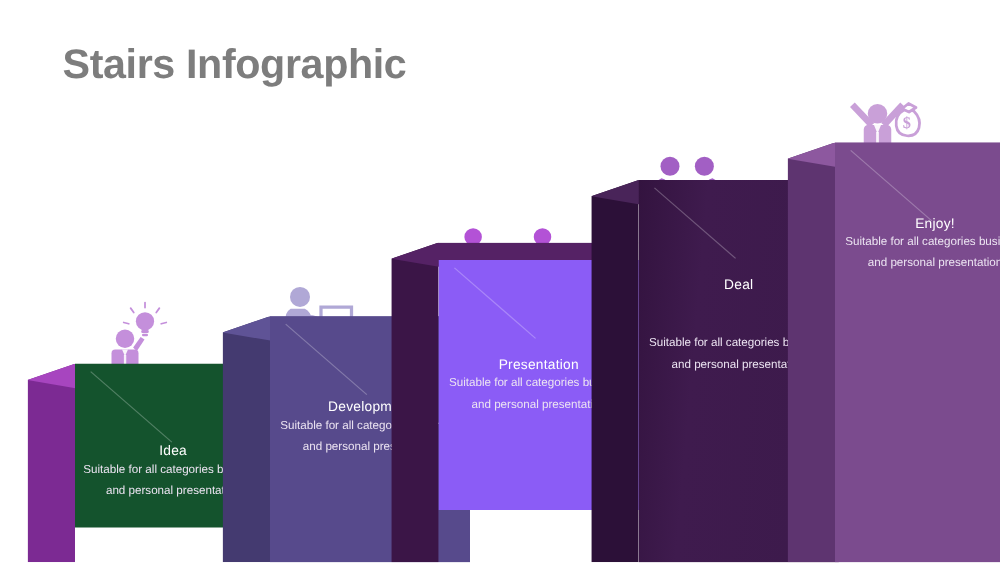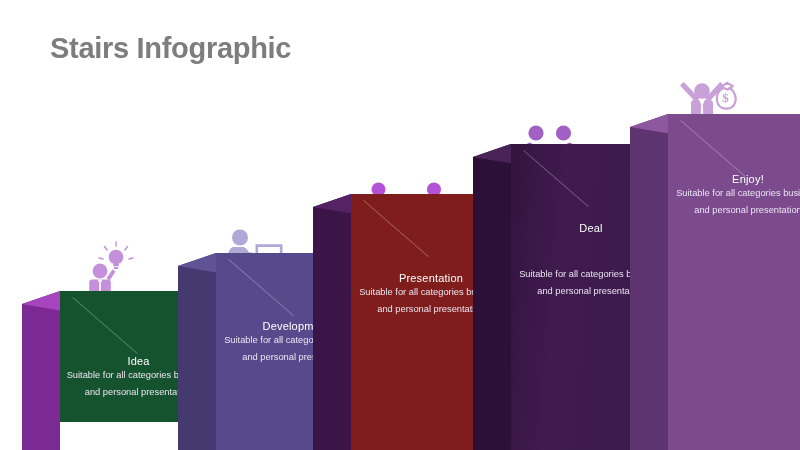--- a/index.html
+++ b/index.html
@@ -5,21 +5,21 @@
   html,body{margin:0;padding:0;}
   body{
     width:800px;height:450px;overflow:hidden;background:#ffffff;
     font-family:"Liberation Sans", sans-serif;position:relative;
   }
   #stage{position:absolute;inset:0;width:800px;height:450px;overflow:hidden;background:#fff;}
 
   
   .page-title{
     position:absolute;left:50px;top:32px;
-    font-size:29px;font-weight:bold;color:#7d7d7d;
+    font-size:33px;font-weight:bold;color:#7d7d7d;
     letter-spacing:-0.3px;white-space:nowrap;
   }
 
   
   .step{position:absolute;}
   .face{position:absolute;}
 
   
   .front{
     overflow:hidden;
@@ -190,21 +190,21 @@
           <circle cx="71" cy="54" r="2.1"></circle>
             <circle cx="89" cy="54" r="2.1"></circle>
           <path d="M67.5 34 h9 v5.6 h-9 z"></path>
         </g>
       </svg>
     </div>
     <div class="face side" style="left:313px;top:194px;width:38px;height:256px;
                 background:#3B1547;clip-path:polygon(0 13px,38px 0,38px 256px,0 256px);"></div>
     <div class="face top" style="left:313px;top:194px;width:198px;height:40px;
                 background:#552265;clip-path:polygon(38px 0,198px 0,160px 40px,0 13px);"></div>
-    <div class="face front" style="left:351px;top:194px;width:160px;height:256px;background:#7f1d1d;padding-top:79px;">
+    <div class="face front" style="left:351px;top:208px;width:160px;height:200px;background:#8b5cf6;padding-top:79px;">
       <div class="diag-gloss">
           <i></i>
         </div>
       <div class="s-title">Presentation</div>
       <div class="s-desc">Suitable for all categories business and personal presentation</div>
     </div>
   </div>
 
   <div class="step">
     <div class="icon-wrap" style="left:511px;top:124px;width:78px;height:68px;">

